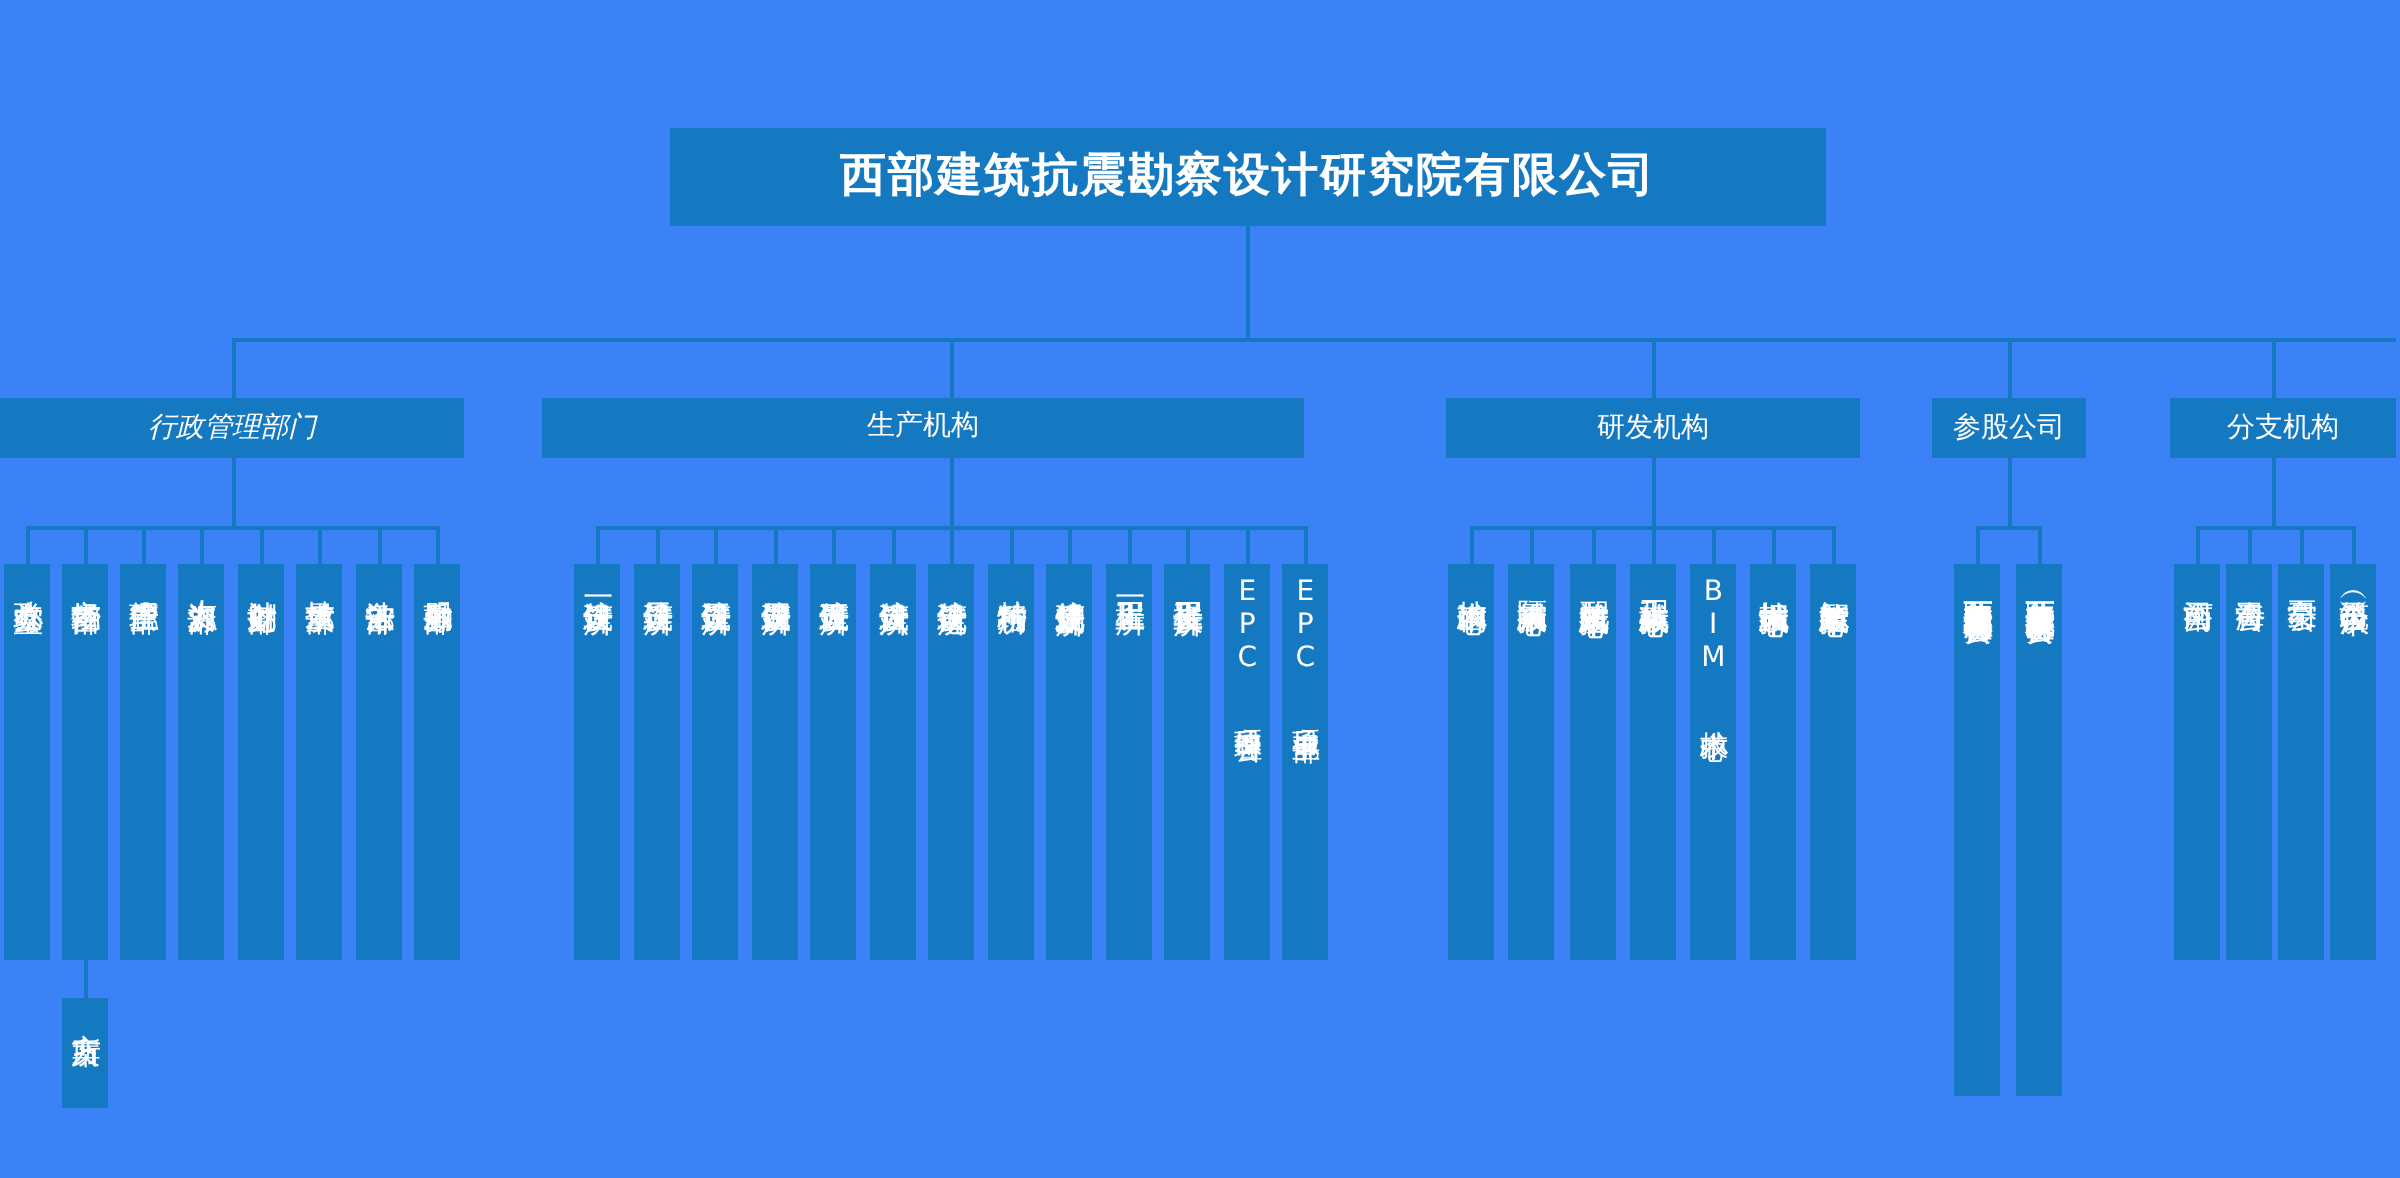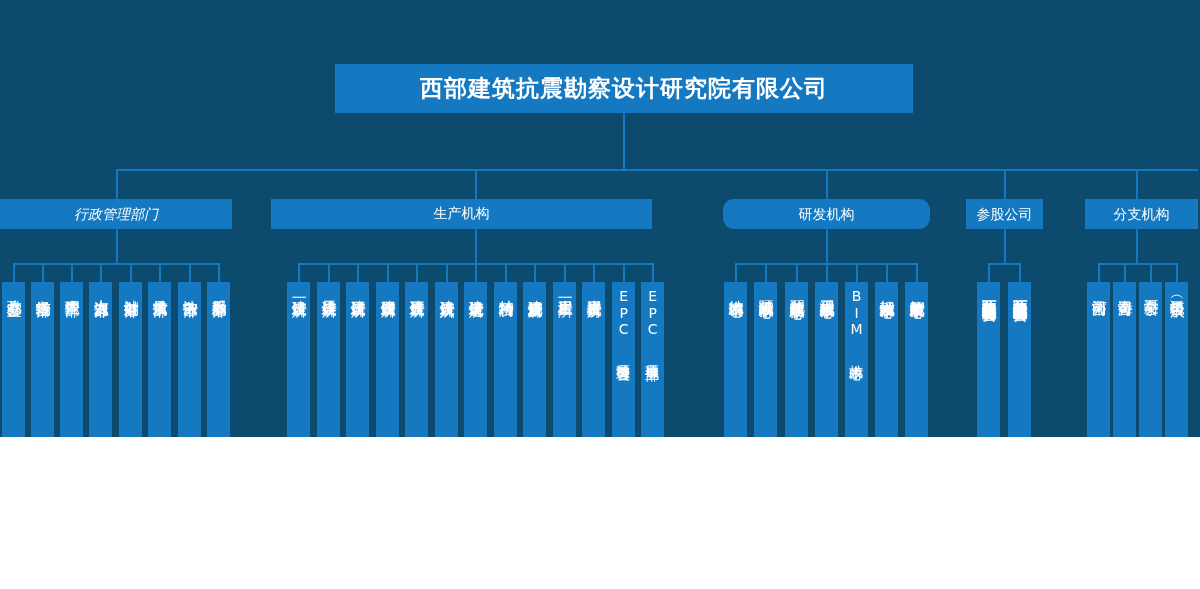--- a/index.html
+++ b/index.html
@@ -6,22 +6,22 @@
     margin: 0;
     padding: 0;
     background: #ffffff;
   }
   body {
     font-family: "DejaVu Sans", "Liberation Sans", sans-serif;
   }
   #org-root {
     position: relative;
     width: 1200px;
-    height: 437px;
-    background: #0c4a6e;
+    height: 589px;
+    background: #3b82f6;
     overflow: hidden;
   }
 
   
   .box {
     position: absolute;
     background: #1479c0;
     color: #ffffff;
     box-sizing: border-box;
   }
@@ -197,21 +197,21 @@
     <span class="label">岩土工程设计所</span>
   </div>
   <div class="box leaf small" style="left:612px; top:282px; height:198px;">
     <span class="label">EPC 项目管理公司</span>
   </div>
   <div class="box leaf small" style="left:641px; top:282px; height:198px;">
     <span class="label">EPC 项目事业部</span>
   </div>
 
   <div class="line v" style="left:826px; top:169px; height:30px;"></div>
-  <div class="box group-head" style="left:723px; top:199px; width:207px;border-radius:11px;">
+  <div class="box group-head" style="left:723px; top:199px; width:207px;">
     <span class="label">研发机构</span>
   </div>
   <div class="line v" style="left:826px; top:229px; height:35px;"></div>
   <div class="line h" style="left:735px; top:263px; width:182px;"></div>
 
   <div class="line v" style="left:735px; top:263px; height:19px;"></div>
   <div class="line v" style="left:765px; top:263px; height:19px;"></div>
   <div class="line v" style="left:796px; top:263px; height:19px;"></div>
   <div class="line v" style="left:826px; top:263px; height:19px;"></div>
   <div class="line v" style="left:856px; top:263px; height:19px;"></div>

